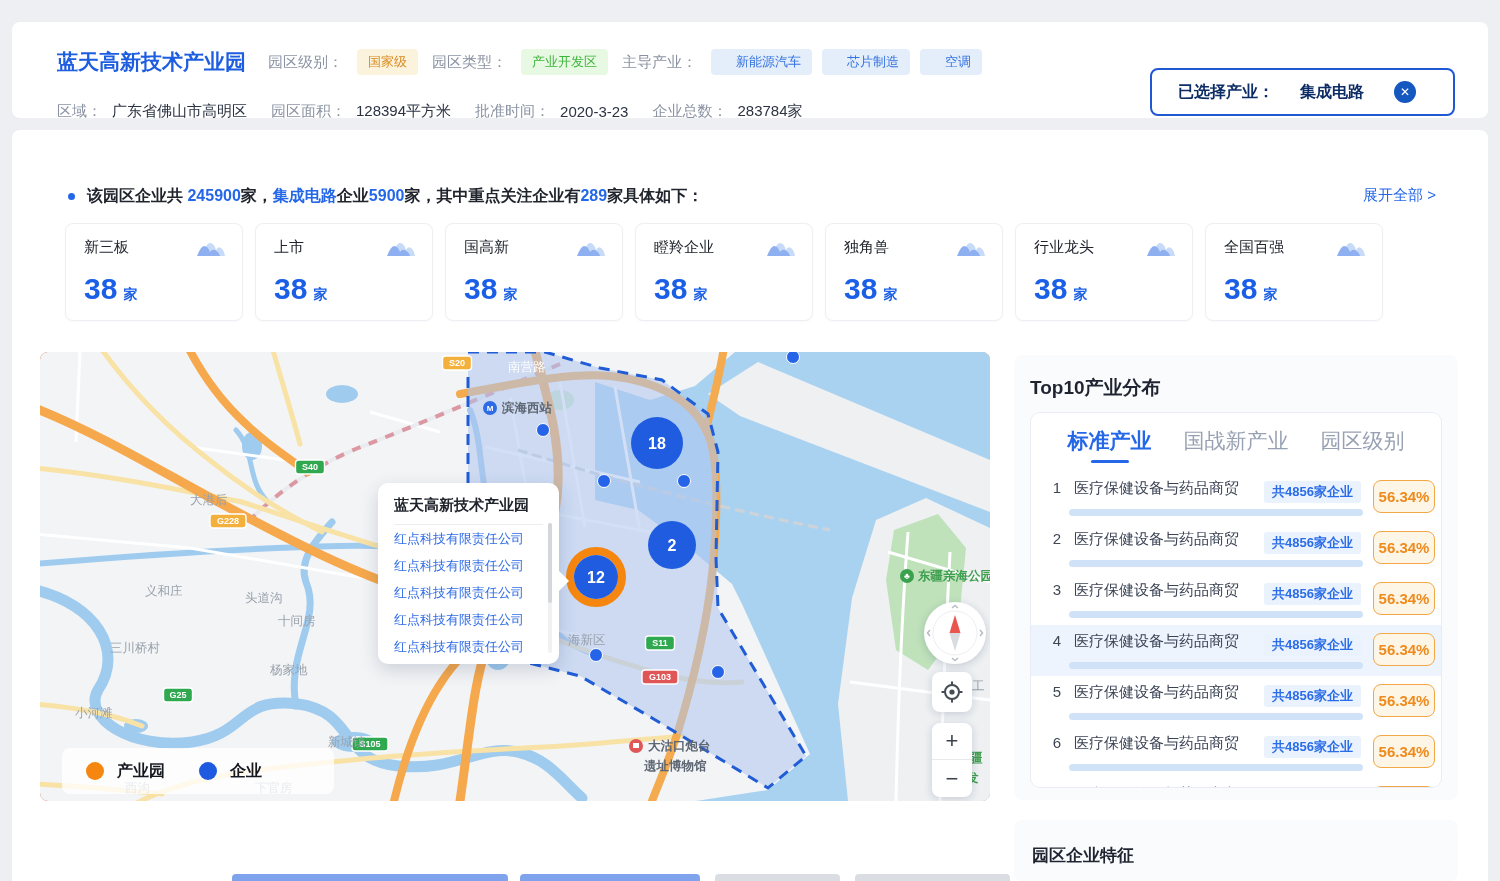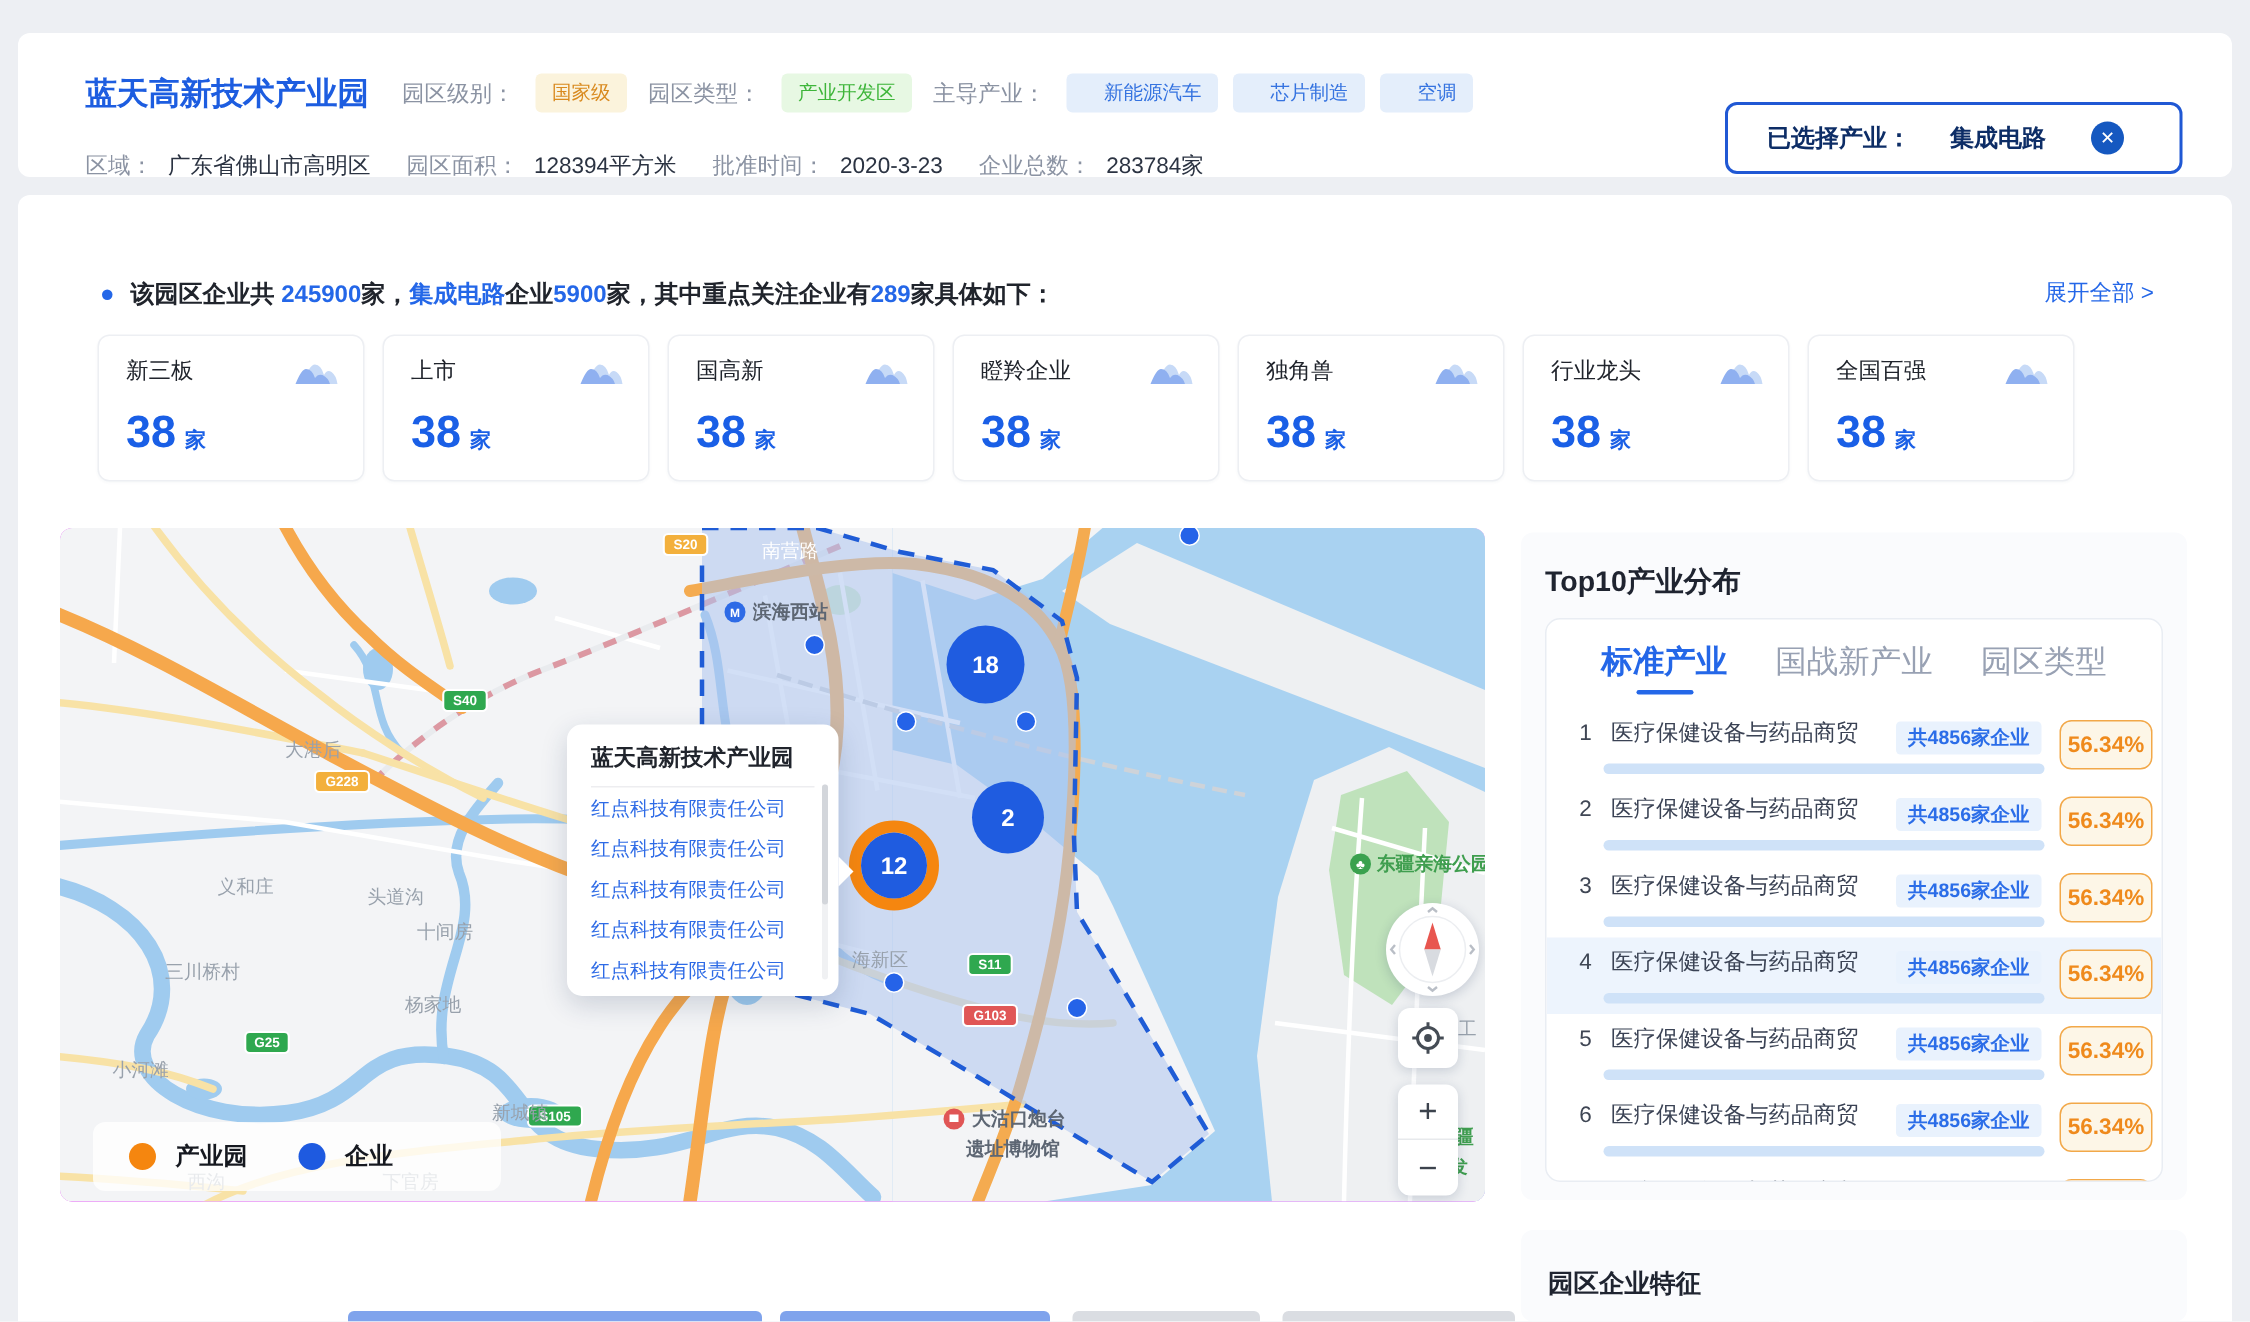--- a/index.html
+++ b/index.html
@@ -34,21 +34,21 @@
 
   
   .cards { position:absolute; left:65px; top:223px; width:1372px; display:flex; gap:12px; }
   .scard { width:178px; height:98px; background:#fff; border:1px solid #edeff3; border-radius:8px; padding:14px 16px 0 18px; position:relative; box-shadow:0 1px 2px rgba(40,60,90,.03); }
   .scard .lb { font-size:15px; color:#20242c; }
   .scard .ic { position:absolute; right:16px; top:12px; }
   .scard .num { position:absolute; left:18px; bottom:14px; font-size:30px; font-weight:bold; color:#1a5fe6; }
   .scard .unit { font-size:14px; font-weight:bold; color:#1a5fe6; margin-left:6px; }
 
   
-  .map { position:absolute; left:40px; top:352px; width:950px; height:449px; border-radius:8px; overflow:hidden; background:#d946ef; }
+  .map { position:absolute; left:40px; top:352px; width:950px; height:449px; border-radius:8px; overflow:hidden; background:#c2410c; }
   .map svg text { font-family:"Liberation Sans","DejaVu Sans",sans-serif; }
   .popup { position:absolute; left:338px; top:131px; width:181px; height:181px; background:#fff; border-radius:10px; box-shadow:0 6px 18px rgba(30,50,90,.18); padding:13px 16px 10px 16px; }
   .popup::after { content:""; position:absolute; right:-10px; top:88px; border:10px solid transparent; border-left-color:#fff; border-right:0; }
   .popup h4 { font-size:15px; color:#20242c; padding-bottom:9px; border-bottom:1px solid #ededf0; }
   .popup a { display:block; font-size:13px; color:#2e6be6; line-height:27px; text-decoration:none; white-space:nowrap; }
   .pscroll { position:absolute; right:7px; top:40px; width:4px; height:130px; background:#f0f1f3; border-radius:2px; }
   .pscroll i { display:block; width:4px; height:80px; background:#d3d6db; border-radius:2px; }
   .legend { position:absolute; left:22px; top:396px; width:272px; height:46px; background:rgba(255,255,255,.78); border-radius:8px; display:flex; align-items:center; padding:0 24px; gap:34px; }
   .legend .it { display:flex; align-items:center; gap:13px; font-size:16px; font-weight:bold; color:#15181f; }
   .legend .dot { width:18px; height:18px; border-radius:50%; }
@@ -381,21 +381,21 @@
       <div class="zb">−</div>
     </div>
   </div>
 
   <div class="abs panel p-top10">
     <h3>Top10产业分布</h3>
     <div class="t10-card">
       <div class="t10-tabs" id="t10-tabs">
           <div class="t10-tab on">标准产业</div>
           <div class="t10-tab">国战新产业</div>
-          <div class="t10-tab">园区类型</div>
+          <div class="t10-tab">园区级别</div>
         </div>
       <div id="t10-rows">
           <div class="t10-row"><span class="t10-rank">1</span><span class="t10-name">医疗保健设备与药品商贸</span><span class="t10-badge">共4856家企业</span><span class="t10-pct">56.34%</span><span class="t10-bar"><span class="t10-fill" style="width: 56.34%;"></span></span></div>
           <div class="t10-row"><span class="t10-rank">2</span><span class="t10-name">医疗保健设备与药品商贸</span><span class="t10-badge">共4856家企业</span><span class="t10-pct">56.34%</span><span class="t10-bar"><span class="t10-fill" style="width: 56.34%;"></span></span></div>
           <div class="t10-row"><span class="t10-rank">3</span><span class="t10-name">医疗保健设备与药品商贸</span><span class="t10-badge">共4856家企业</span><span class="t10-pct">56.34%</span><span class="t10-bar"><span class="t10-fill" style="width: 56.34%;"></span></span></div>
           <div class="t10-row hl"><span class="t10-rank">4</span><span class="t10-name">医疗保健设备与药品商贸</span><span class="t10-badge">共4856家企业</span><span class="t10-pct">56.34%</span><span class="t10-bar"><span class="t10-fill" style="width: 56.34%;"></span></span></div>
           <div class="t10-row"><span class="t10-rank">5</span><span class="t10-name">医疗保健设备与药品商贸</span><span class="t10-badge">共4856家企业</span><span class="t10-pct">56.34%</span><span class="t10-bar"><span class="t10-fill" style="width: 56.34%;"></span></span></div>
           <div class="t10-row"><span class="t10-rank">6</span><span class="t10-name">医疗保健设备与药品商贸</span><span class="t10-badge">共4856家企业</span><span class="t10-pct">56.34%</span><span class="t10-bar"><span class="t10-fill" style="width: 56.34%;"></span></span></div>
           <div class="t10-row"><span class="t10-rank">1</span><span class="t10-name">医疗保健设备与药品商贸</span><span class="t10-badge">共4856家企业</span><span class="t10-pct">56.34%</span></div>
         </div>

